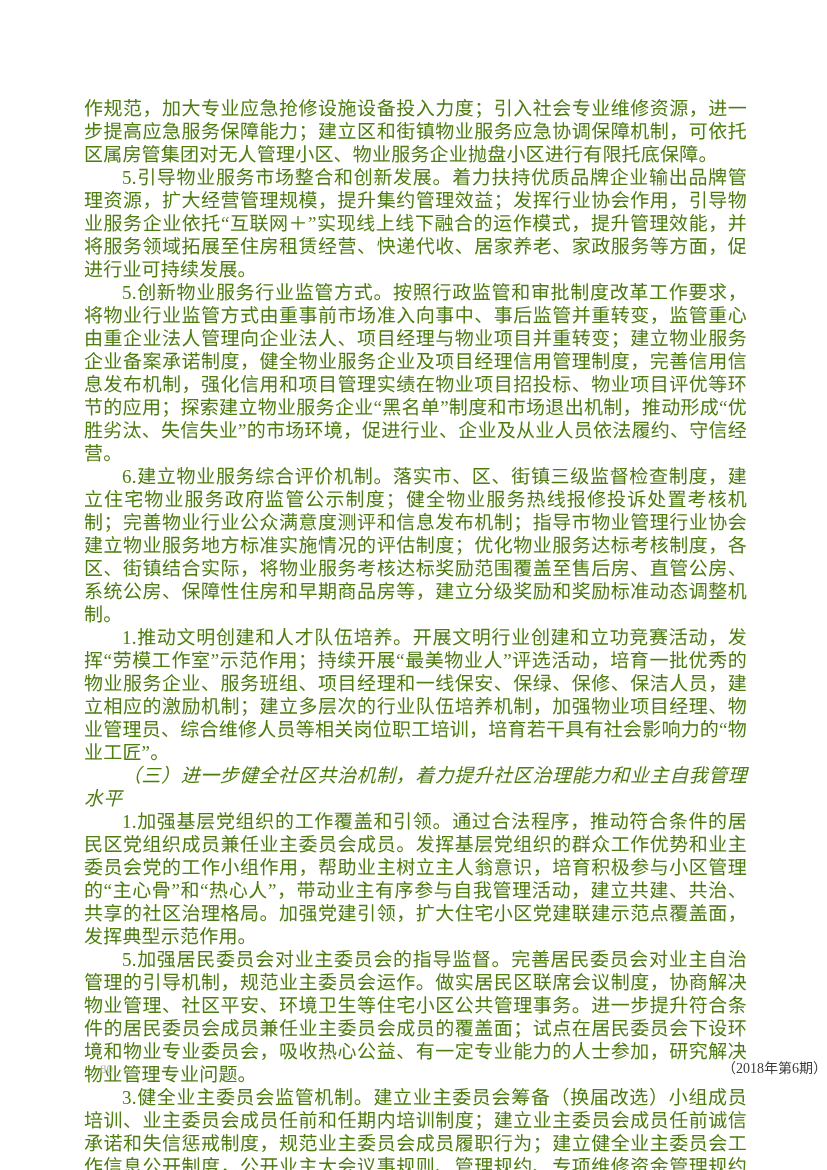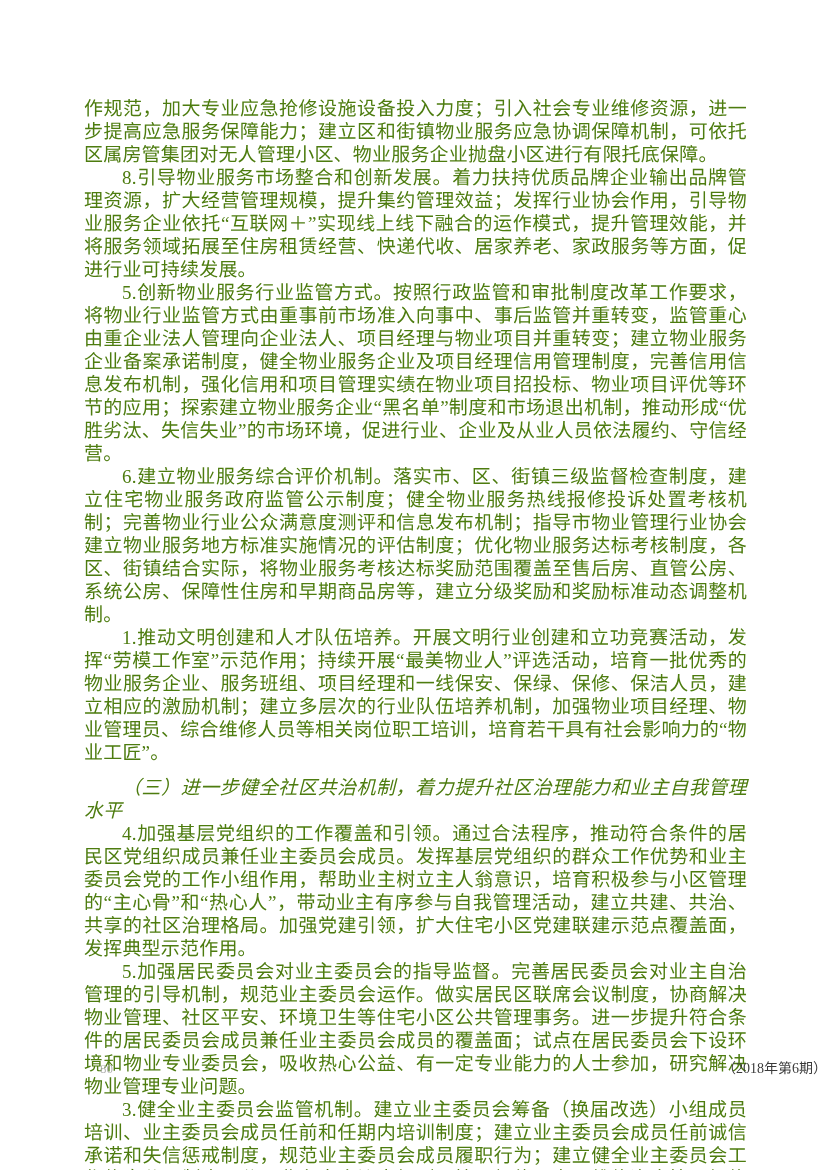--- a/index.html
+++ b/index.html
@@ -30,21 +30,20 @@
   .para {
     text-indent: 2em;
     margin: 0;
   }
   .para.no-indent {
     text-indent: 0;
   }
   .para.heading {
     font-style: italic;
     font-weight: normal;
-    margin-top: 12px;
   }
   .footer {
     position: absolute;
     left: 0;
     top: 1056px;
     width: 827px;
     height: 26px;
     font-size: 14px;
     line-height: 26px;
     color: #2a2a2a;
@@ -64,26 +63,26 @@
     color: #3a3a3a;
   }
 </style>
 </head>
 <body>
 
 <div class="page">
 
   <div class="text-block">
     <p class="para no-indent">作规范，加大专业应急抢修设施设备投入力度；引入社会专业维修资源，进一步提高应急服务保障能力；建立区和街镇物业服务应急协调保障机制，可依托区属房管集团对无人管理小区、物业服务企业抛盘小区进行有限托底保障。</p>
-    <p class="para">8.引导物业服务市场整合和创新发展。着力扶持优质品牌企业输出品牌管理资源，扩大经营管理规模，提升集约管理效益；发挥行业协会作用，引导物业服务企业依托“互联网＋”实现线上线下融合的运作模式，提升管理效能，并将服务领域拓展至住房租赁经营、快递代收、居家养老、家政服务等方面，促进行业可持续发展。</p>
+    <p class="para">5.引导物业服务市场整合和创新发展。着力扶持优质品牌企业输出品牌管理资源，扩大经营管理规模，提升集约管理效益；发挥行业协会作用，引导物业服务企业依托“互联网＋”实现线上线下融合的运作模式，提升管理效能，并将服务领域拓展至住房租赁经营、快递代收、居家养老、家政服务等方面，促进行业可持续发展。</p>
     <p class="para">5.创新物业服务行业监管方式。按照行政监管和审批制度改革工作要求，将物业行业监管方式由重事前市场准入向事中、事后监管并重转变，监管重心由重企业法人管理向企业法人、项目经理与物业项目并重转变；建立物业服务企业备案承诺制度，健全物业服务企业及项目经理信用管理制度，完善信用信息发布机制，强化信用和项目管理实绩在物业项目招投标、物业项目评优等环节的应用；探索建立物业服务企业“黑名单”制度和市场退出机制，推动形成“优胜劣汰、失信失业”的市场环境，促进行业、企业及从业人员依法履约、守信经营。</p>
     <p class="para">6.建立物业服务综合评价机制。落实市、区、街镇三级监督检查制度，建立住宅物业服务政府监管公示制度；健全物业服务热线报修投诉处置考核机制；完善物业行业公众满意度测评和信息发布机制；指导市物业管理行业协会建立物业服务地方标准实施情况的评估制度；优化物业服务达标考核制度，各区、街镇结合实际，将物业服务考核达标奖励范围覆盖至售后房、直管公房、系统公房、保障性住房和早期商品房等，建立分级奖励和奖励标准动态调整机制。</p>
     <p class="para">1.推动文明创建和人才队伍培养。开展文明行业创建和立功竞赛活动，发挥“劳模工作室”示范作用；持续开展“最美物业人”评选活动，培育一批优秀的物业服务企业、服务班组、项目经理和一线保安、保绿、保修、保洁人员，建立相应的激励机制；建立多层次的行业队伍培养机制，加强物业项目经理、物业管理员、综合维修人员等相关岗位职工培训，培育若干具有社会影响力的“物业工匠”。</p>
     <p class="para heading">（三）进一步健全社区共治机制，着力提升社区治理能力和业主自我管理水平</p>
-    <p class="para">4.加强基层党组织的工作覆盖和引领。通过合法程序，推动符合条件的居民区党组织成员兼任业主委员会成员。发挥基层党组织的群众工作优势和业主委员会党的工作小组作用，帮助业主树立主人翁意识，培育积极参与小区管理的“主心骨”和“热心人”，带动业主有序参与自我管理活动，建立共建、共治、共享的社区治理格局。加强党建引领，扩大住宅小区党建联建示范点覆盖面，发挥典型示范作用。</p>
+    <p class="para">1.加强基层党组织的工作覆盖和引领。通过合法程序，推动符合条件的居民区党组织成员兼任业主委员会成员。发挥基层党组织的群众工作优势和业主委员会党的工作小组作用，帮助业主树立主人翁意识，培育积极参与小区管理的“主心骨”和“热心人”，带动业主有序参与自我管理活动，建立共建、共治、共享的社区治理格局。加强党建引领，扩大住宅小区党建联建示范点覆盖面，发挥典型示范作用。</p>
     <p class="para">5.加强居民委员会对业主委员会的指导监督。完善居民委员会对业主自治管理的引导机制，规范业主委员会运作。做实居民区联席会议制度，协商解决物业管理、社区平安、环境卫生等住宅小区公共管理事务。进一步提升符合条件的居民委员会成员兼任业主委员会成员的覆盖面；试点在居民委员会下设环境和物业专业委员会，吸收热心公益、有一定专业能力的人士参加，研究解决物业管理专业问题。</p>
     <p class="para">3.健全业主委员会监管机制。建立业主委员会筹备（换届改选）小组成员培训、业主委员会成员任前和任期内培训制度；建立业主委员会成员任前诚信承诺和失信惩戒制度，规范业主委员会成员履职行为；建立健全业主委员会工作信息公开制度，公开业主大会议事规则、管理规约、专项维修资金管理规约和业主委员会会议决定等重要信息，加强专项维修资金和公共收益使用监管，保障业主的知情权；逐步建立业主委员会工作规范化评估机制，引导推动业主委员会依法合规运作。</p>
     <p class="para">5.发挥专业社会服务组织作用。在专业社会服务组织工作覆盖全市各街道的基础上，加强教育培</p>
   </div>
 
   <div class="footer">
     <span class="page-num">80</span>
     <span class="issue">（2018年第6期）</span>
   </div>
 

